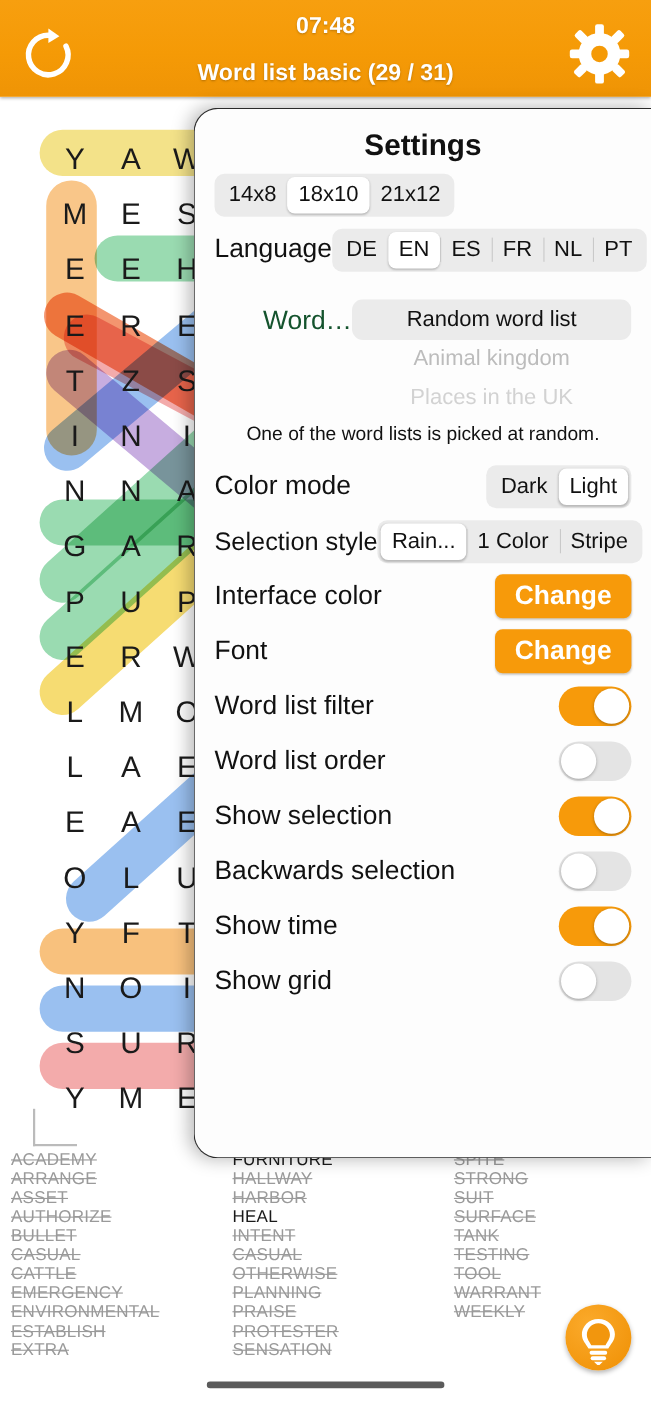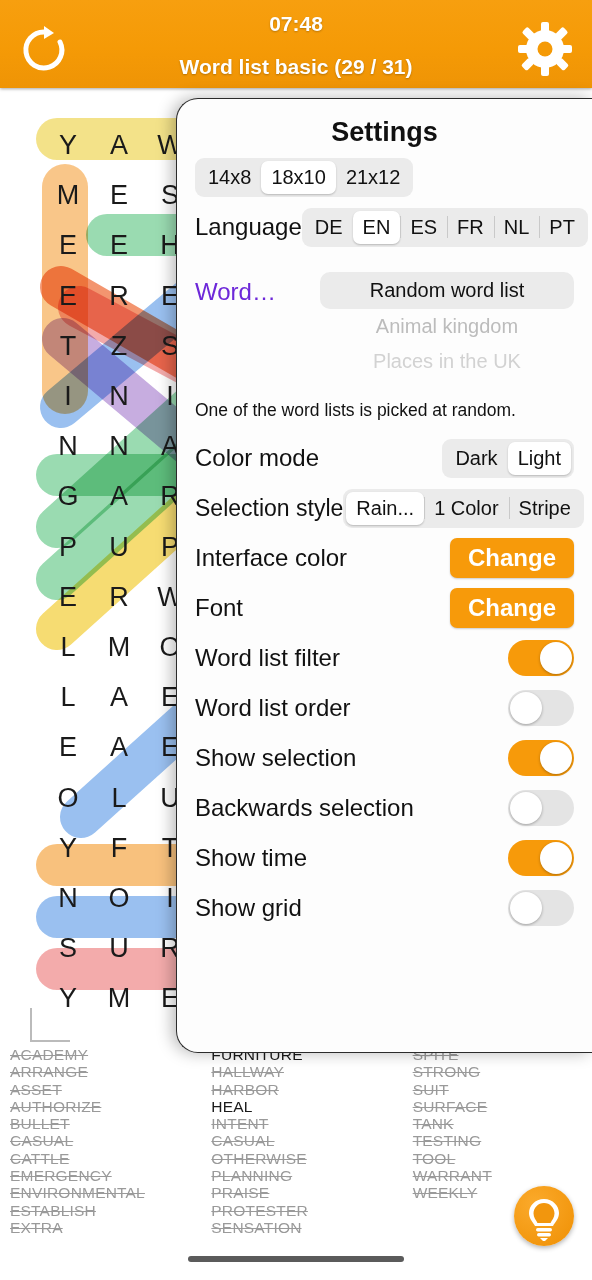--- a/index.html
+++ b/index.html
@@ -121,36 +121,36 @@
     background:#fff; box-shadow:0 1px 2px rgba(0,0,0,.22);
   }
   .seg-item.div::before {
     content:""; position:absolute; left:0; top:18%; height:64%;
     width:1px; background:#c9c9c9;
   }
   .seg-item.sel.div::before, .seg-item.nodiv::before { display:none; }
 
   
   #wordpick-row { display:flex; align-items:flex-start; margin-top:24px; }
-  #wordpick-label { font-size:24px; color:#6d28d9; padding-top:6px; width:125px; }
+  #wordpick-label { font-size:24px; color:#14532d; padding-top:6px; width:125px;text-align:right; }
   #wordpick {
     flex:1; position:relative; height:112px; overflow:hidden;
   }
   #wordpick .pick-sel {
     background:#ebebeb; border-radius:10px; text-align:center;
     font-size:20px; color:#111; padding:7px 0;
   }
   #wordpick .pick-opt {
     text-align:center; font-size:20px; padding:6px 0;
   }
   #wordpick .pick-opt.o1 { color:#bcbcbc; }
   #wordpick .pick-opt.o2 { color:#d2d2d2; }
   #wordpick .pick-opt.o3 { color:#e4e4e4; }
   #pick-hint {
-    font-size:17.5px; color:#111; margin-top:16px;
+    text-align:center; font-size:17.5px; color:#111; 
   }
 
   
   .change-btn {
     background:#f79a0a; color:#fff; font-size:24px; font-weight:bold;
     border-radius:7px; padding:6px 18px; cursor:pointer;
     box-shadow:0 1px 2px rgba(0,0,0,.2);
   }
 
   

